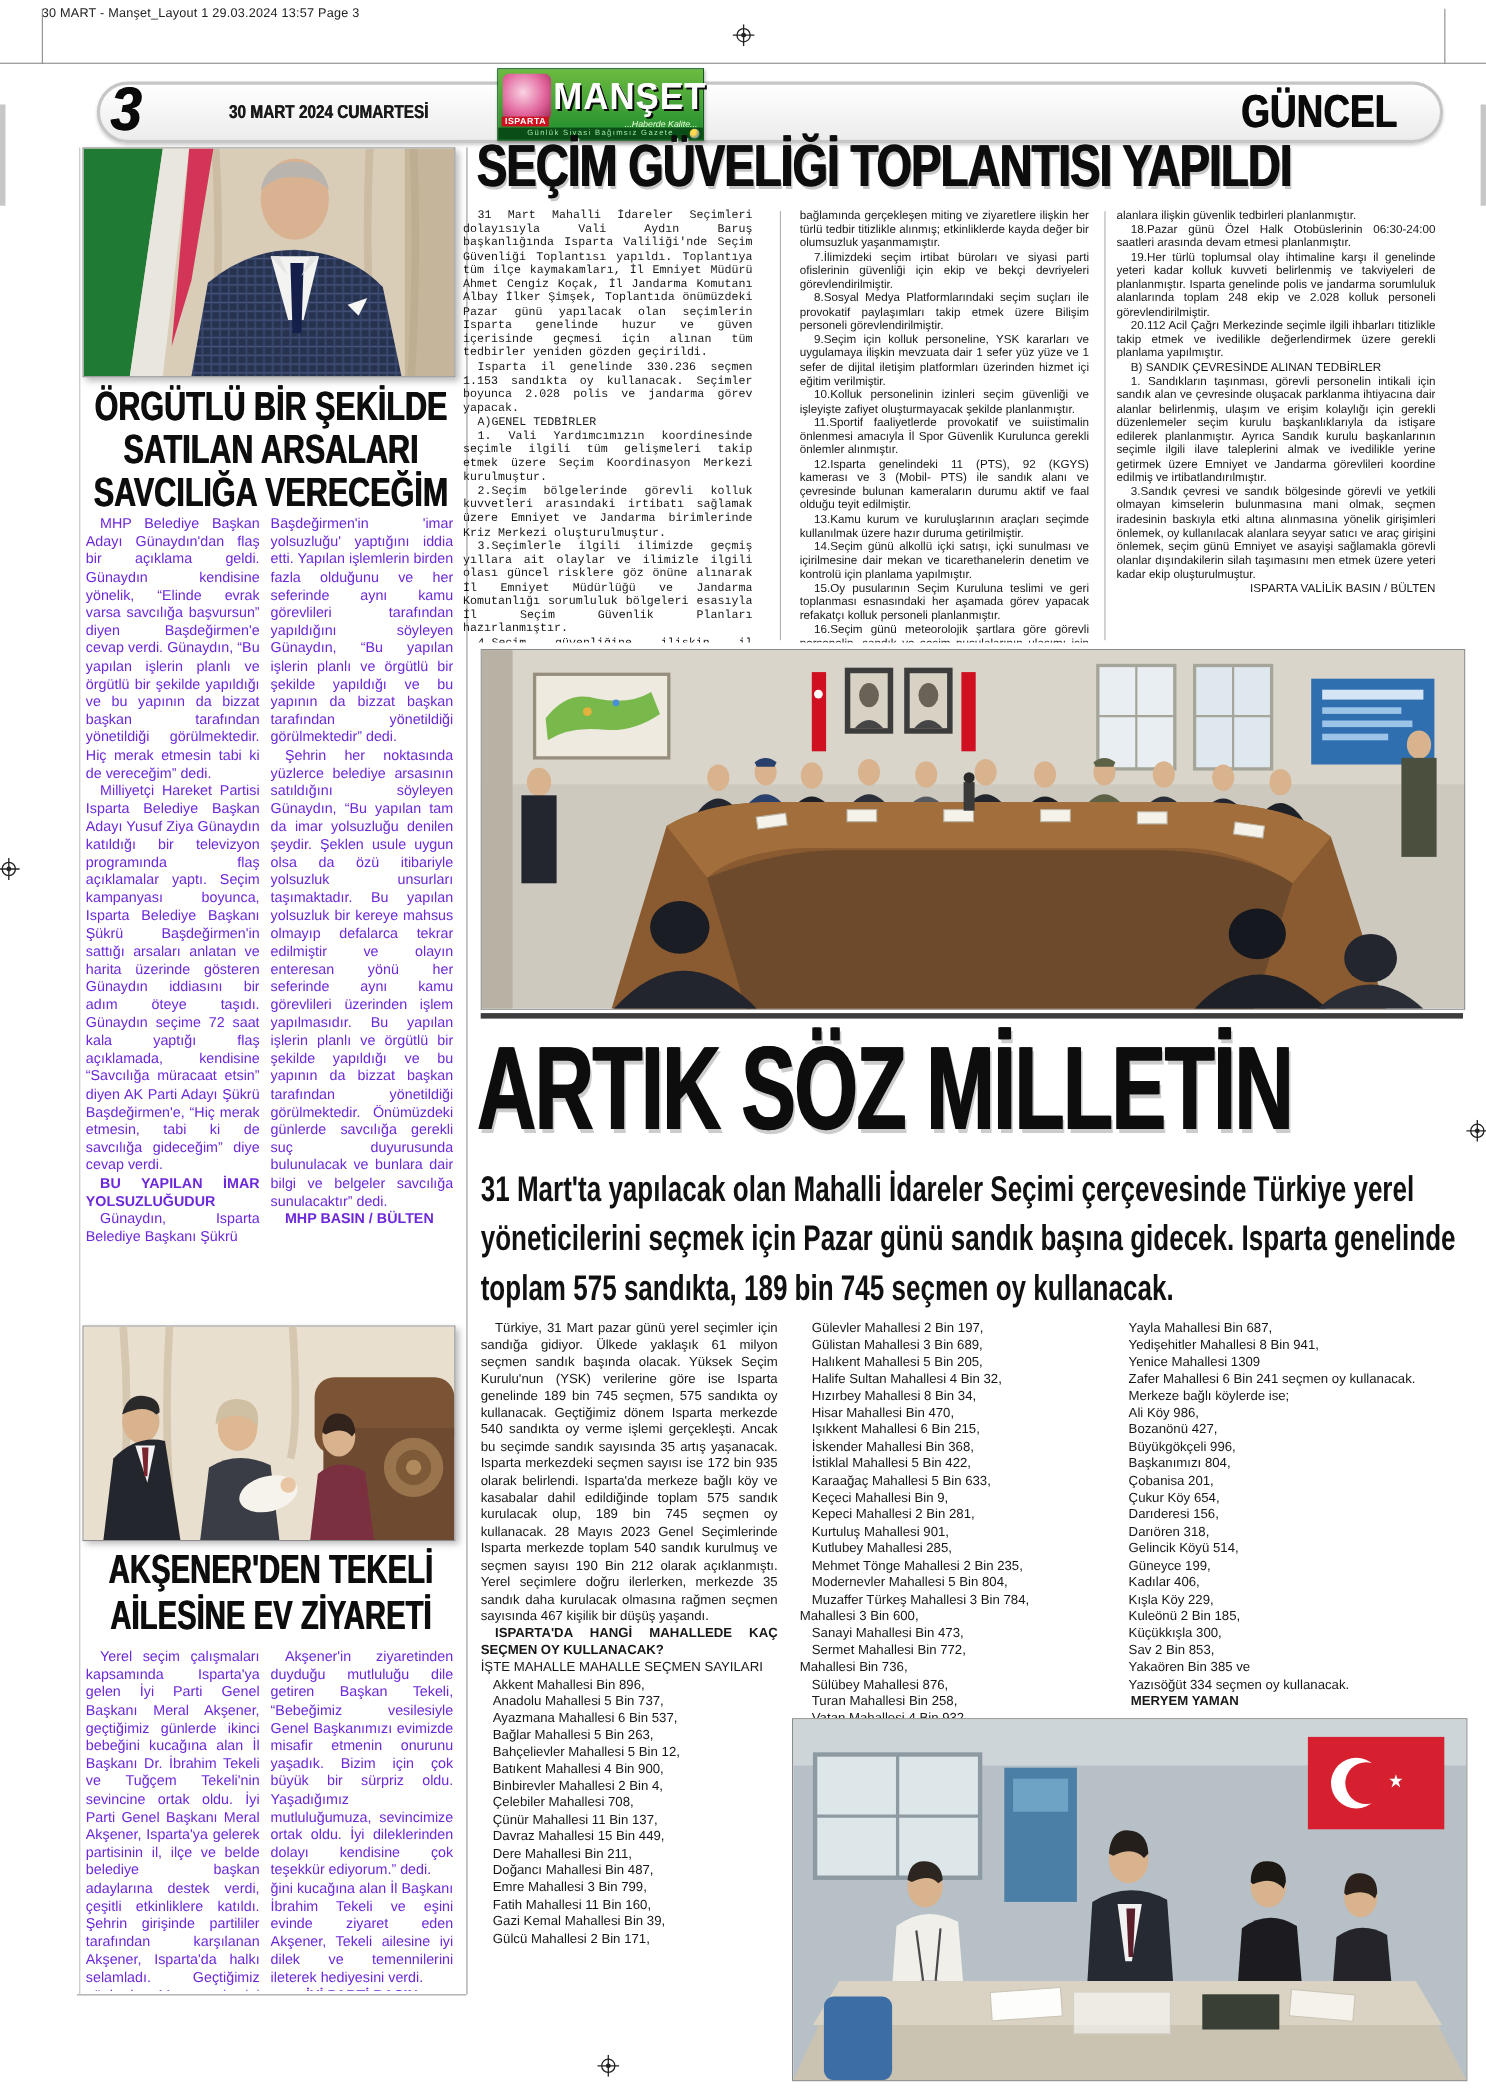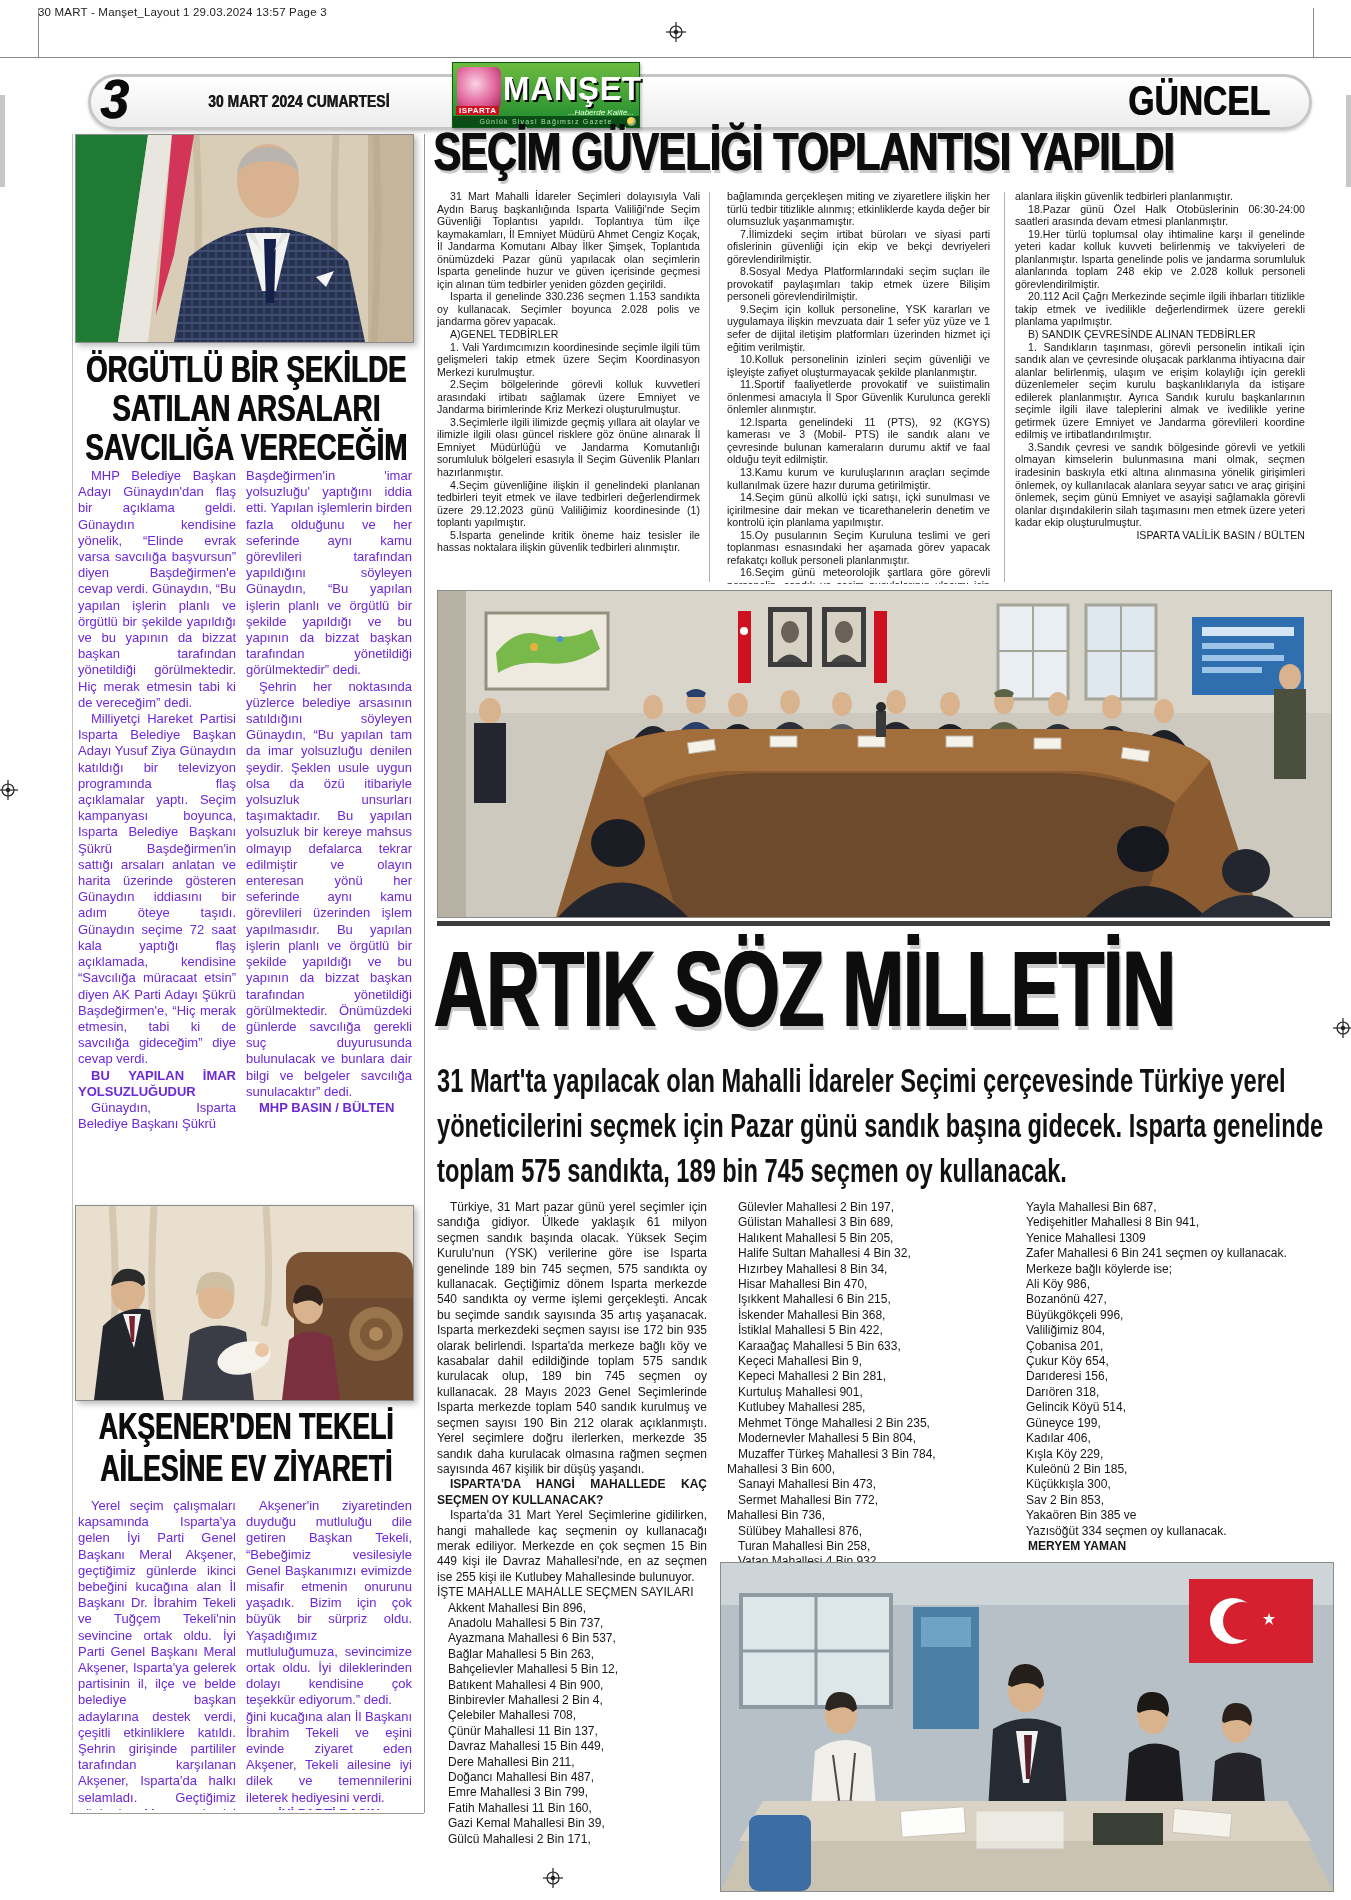--- a/index.html
+++ b/index.html
@@ -173,21 +173,21 @@
     </div>
   <div class="lcol" style="left:246px;top:468px;width:166px;height:724px;">
       <p class="p fl">Başdeğirmen'in 'imar yolsuzluğu' yaptığını iddia etti. Yapılan işlemlerin birden fazla olduğunu ve her seferinde aynı kamu görevlileri tarafından yapıldığını söyleyen Günaydın, “Bu yapılan işlerin planlı ve örgütlü bir şekilde yapıldığı ve bu yapının da bizzat başkan tarafından yönetildiği görülmektedir” dedi.</p>
       <p class="p pi">Şehrin her noktasında yüzlerce belediye arsasının satıldığını söyleyen Günaydın, “Bu yapılan tam da imar yolsuzluğu denilen şeydir. Şeklen usule uygun olsa da özü itibariyle yolsuzluk unsurları taşımaktadır. Bu yapılan yolsuzluk bir kereye mahsus olmayıp defalarca tekrar edilmiştir ve olayın enteresan yönü her seferinde aynı kamu görevlileri üzerinden işlem yapılmasıdır. Bu yapılan işlerin planlı ve örgütlü bir şekilde yapıldığı ve bu yapının da bizzat başkan tarafından yönetildiği görülmektedir. Önümüzdeki günlerde savcılığa gerekli suç duyurusunda bulunulacak ve bunlara dair bilgi ve belgeler savcılığa sunulacaktır” dedi.</p>
       <p class="p pb">MHP BASIN / BÜLTEN</p>
     </div>
 
   <div class="abs hl hl-secim">SEÇİM GÜVELİĞİ TOPLANTISI YAPILDI</div>
   <div class="vrule" style="left:709px;top:192px;height:390px;background:#b0b0b0;"></div>
   <div class="vrule" style="left:1004px;top:192px;height:390px;background:#b0b0b0;"></div>
-  <div class="ncol" style="left:437px;width:263px;">
+  <div class="ncol" style="left:421px;width:263px;font-family:Liberation Mono, monospace;">
       <p class="p pi">31 Mart Mahalli İdareler Seçimleri dolayısıyla Vali Aydın Baruş başkanlığında Isparta Valiliği'nde Seçim Güvenliği Toplantısı yapıldı. Toplantıya tüm ilçe kaymakamları, İl Emniyet Müdürü Ahmet Cengiz Koçak, İl Jandarma Komutanı Albay İlker Şimşek, Toplantıda önümüzdeki Pazar günü yapılacak olan seçimlerin Isparta genelinde huzur ve güven içerisinde geçmesi için alınan tüm tedbirler yeniden gözden geçirildi.</p>
       <p class="p pi">Isparta il genelinde 330.236 seçmen 1.153 sandıkta oy kullanacak. Seçimler boyunca 2.028 polis ve jandarma görev yapacak.</p>
       <p class="p pi">A)GENEL TEDBİRLER</p>
       <p class="p pi">1. Vali Yardımcımızın koordinesinde seçimle ilgili tüm gelişmeleri takip etmek üzere Seçim Koordinasyon Merkezi kurulmuştur.</p>
       <p class="p pi">2.Seçim bölgelerinde görevli kolluk kuvvetleri arasındaki irtibatı sağlamak üzere Emniyet ve Jandarma birimlerinde Kriz Merkezi oluşturulmuştur.</p>
       <p class="p pi">3.Seçimlerle ilgili ilimizde geçmiş yıllara ait olaylar ve ilimizle ilgili olası güncel risklere göz önüne alınarak İl Emniyet Müdürlüğü ve Jandarma Komutanlığı sorumluluk bölgeleri esasıyla İl Seçim Güvenlik Planları hazırlanmıştır.</p>
       <p class="p pi">4.Seçim güvenliğine ilişkin il genelindeki planlanan tedbirleri teyit etmek ve ilave tedbirleri değerlendirmek üzere 29.12.2023 günü Valiliğimiz koordinesinde (1) toplantı yapılmıştır.</p>
       <p class="p pi">5.Isparta genelinde kritik öneme haiz tesisler ile hassas noktalara ilişkin güvenlik tedbirleri alınmıştır.</p>
     </div>
   <div class="ncol" style="left:727px;width:263px;">
@@ -323,21 +323,20 @@
         <path d="M760 326 q48 -44 96 0 z" fill="#2a2d35"></path>
     </svg>
   </div>
 
   <div class="abs thickrule"></div>
   <div class="abs hl hl-artik">ARTIK SÖZ MİLLETİN</div>
   <div class="abs subhead">31 Mart'ta yapılacak olan Mahalli İdareler Seçimi çerçevesinde Türkiye yerel yöneticilerini seçmek için Pazar günü sandık başına gidecek. Isparta genelinde toplam 575 sandıkta, 189 bin 745 seçmen oy kullanacak.</div>
   <div class="bcol" style="left:437px;top:1200px;width:270px;height:680px;">
       <p class="p pi">Türkiye, 31 Mart pazar günü yerel seçimler için sandığa gidiyor. Ülkede yaklaşık 61 milyon seçmen sandık başında olacak. Yüksek Seçim Kurulu'nun (YSK) verilerine göre ise Isparta genelinde 189 bin 745 seçmen, 575 sandıkta oy kullanacak. Geçtiğimiz dönem Isparta merkezde 540 sandıkta oy verme işlemi gerçekleşti. Ancak bu seçimde sandık sayısında 35 artış yaşanacak. Isparta merkezdeki seçmen sayısı ise 172 bin 935 olarak belirlendi. Isparta'da merkeze bağlı köy ve kasabalar dahil edildiğinde toplam 575 sandık kurulacak olup, 189 bin 745 seçmen oy kullanacak. 28 Mayıs 2023 Genel Seçimlerinde Isparta merkezde toplam 540 sandık kurulmuş ve seçmen sayısı 190 Bin 212 olarak açıklanmıştı. Yerel seçimlere doğru ilerlerken, merkezde 35 sandık daha kurulacak olmasına rağmen seçmen sayısında 467 kişilik bir düşüş yaşandı.</p>
       <p class="p pb">ISPARTA'DA HANGİ MAHALLEDE KAÇ SEÇMEN OY KULLANACAK?</p>
-      <p class="p pi">Isparta'da 31 Mart Yerel Seçimlerine gidilirken, hangi mahallede kaç seçmenin oy kullanacağı merak ediliyor. Merkezde en çok seçmen 15 Bin 449 kişi ile Davraz Mahallesi'nde, en az seçmen ise 255 kişi ile Kutlubey Mahallesinde bulunuyor.</p>
       <p class="p fl">İŞTE MAHALLE MAHALLE SEÇMEN SAYILARI</p>
       <p class="p li">Akkent Mahallesi Bin 896,</p>
       <p class="p li">Anadolu Mahallesi 5 Bin 737,</p>
       <p class="p li">Ayazmana Mahallesi 6 Bin 537,</p>
       <p class="p li">Bağlar Mahallesi 5 Bin 263,</p>
       <p class="p li">Bahçelievler Mahallesi 5 Bin 12,</p>
       <p class="p li">Batıkent Mahallesi 4 Bin 900,</p>
       <p class="p li">Binbirevler Mahallesi 2 Bin 4,</p>
       <p class="p li">Çelebiler Mahallesi 708,</p>
       <p class="p li">Çünür Mahallesi 11 Bin 137,</p>
@@ -377,21 +376,21 @@
     </div>
   <div class="bcol" style="left:1015px;top:1200px;width:292px;height:372px;">
       <p class="p li">Yayla Mahallesi Bin 687,</p>
       <p class="p li">Yedişehitler Mahallesi 8 Bin 941,</p>
       <p class="p li">Yenice Mahallesi 1309</p>
       <p class="p li">Zafer Mahallesi 6 Bin 241 seçmen oy kullanacak.</p>
       <p class="p li">Merkeze bağlı köylerde ise;</p>
       <p class="p li">Ali Köy 986,</p>
       <p class="p li">Bozanönü 427,</p>
       <p class="p li">Büyükgökçeli 996,</p>
-      <p class="p li">Valiliğimiz 804,</p>
+      <p class="p li">Başkanımızı 804,</p>
       <p class="p li">Çobanisa 201,</p>
       <p class="p li">Çukur Köy 654,</p>
       <p class="p li">Darıderesi 156,</p>
       <p class="p li">Darıören 318,</p>
       <p class="p li">Gelincik Köyü 514,</p>
       <p class="p li">Güneyce 199,</p>
       <p class="p li">Kadılar 406,</p>
       <p class="p li">Kışla Köy 229,</p>
       <p class="p li">Kuleönü 2 Bin 185,</p>
       <p class="p li">Küçükkışla 300,</p>

